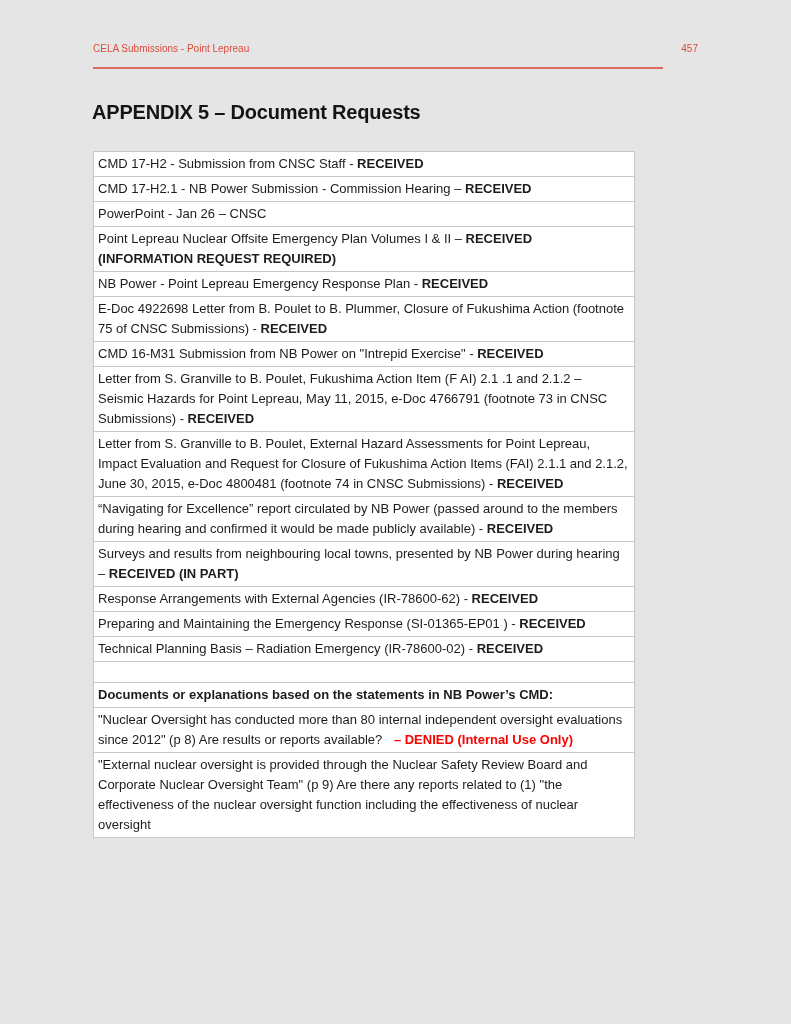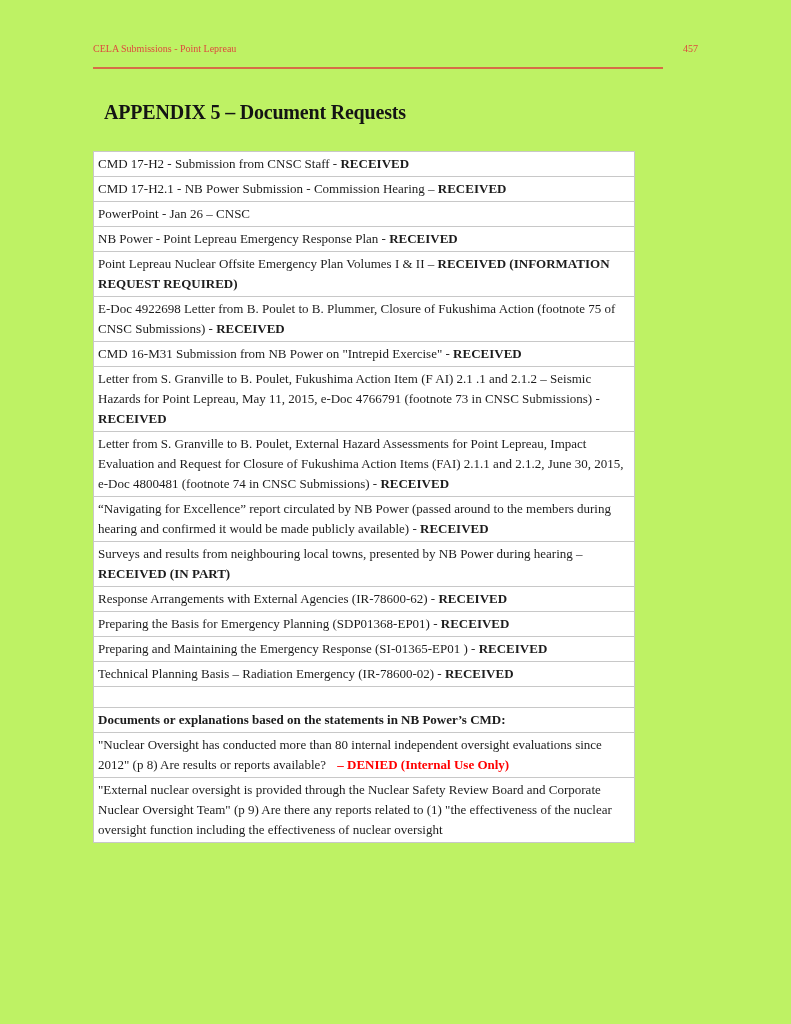--- a/index.html
+++ b/index.html
@@ -8,23 +8,22 @@
     --border-color: #c8c8c8;
     --text-color: #1c1c1c;
   }
   * { box-sizing: border-box; }
   html, body { margin: 0; padding: 0; background: #fff; }
   body { font-family: "Liberation Sans", sans-serif; }
   .page {
     position: relative;
     width: 791px;
     height: 1024px;
-    background: #bef264;
+    background: #e5e5e5;
     overflow: hidden;
-    font-family: Liberation Serif, serif;
   }
   .page-header {
     position: absolute;
     top: 43px;
     left: 93px;
     width: 605px;
     display: flex;
     justify-content: space-between;
     align-items: baseline;
     font-size: 10px;
@@ -35,21 +34,21 @@
     top: 67px;
     left: 93px;
     width: 570px;
     height: 1.5px;
     background: var(--accent-red);
     opacity: 0.8;
   }
   .doc-title {
     position: absolute;
     top: 101px;
-    left: 104px;
+    left: 92px;
     margin: 0;
     font-size: 20px;
     font-weight: 700;
     color: #141414;
     letter-spacing: -0.2px;
   }
   .doc-table {
     position: absolute;
     top: 151px;
     left: 93px;
@@ -81,30 +80,29 @@
   </div>
 
   <div class="header-rule"></div>
 
   <h1 class="doc-title">APPENDIX 5 – Document Requests</h1>
 
   <div class="doc-table" id="doc-table">
       <div class="row"><span class="seg-n">CMD 17-H2 - Submission from CNSC Staff - </span><span class="seg-b">RECEIVED</span></div>
       <div class="row"><span class="seg-n">CMD 17-H2.1 - NB Power Submission - Commission Hearing – </span><span class="seg-b">RECEIVED</span></div>
       <div class="row"><span class="seg-n">PowerPoint - Jan 26 – CNSC</span></div>
+      <div class="row"><span class="seg-n">Point Lepreau Nuclear Offsite Emergency Plan Volumes I &amp; II – </span><span class="seg-b">RECEIVED (INFORMATION REQUEST REQUIRED)</span></div>
       <div class="row"><span class="seg-n">NB Power - Point Lepreau Emergency Response Plan - </span><span class="seg-b">RECEIVED</span></div>
-      <div class="row"><span class="seg-n">Point Lepreau Nuclear Offsite Emergency Plan Volumes I &amp; II – </span><span class="seg-b">RECEIVED (INFORMATION REQUEST REQUIRED)</span></div>
       <div class="row"><span class="seg-n">E-Doc 4922698 Letter from B. Poulet to B. Plummer, Closure of Fukushima Action (footnote 75 of CNSC Submissions) - </span><span class="seg-b">RECEIVED</span></div>
       <div class="row"><span class="seg-n">CMD 16-M31 Submission from NB Power on "Intrepid Exercise" - </span><span class="seg-b">RECEIVED</span></div>
       <div class="row"><span class="seg-n">Letter from S. Granville to B. Poulet, Fukushima Action Item (F AI) 2.1 .1 and 2.1.2 – Seismic Hazards for Point Lepreau, May 11, 2015, e-Doc 4766791 (footnote 73 in CNSC Submissions) - </span><span class="seg-b">RECEIVED</span></div>
       <div class="row"><span class="seg-n">Letter from S. Granville to B. Poulet, External Hazard Assessments for Point Lepreau, Impact Evaluation and Request for Closure of Fukushima Action Items (FAI) 2.1.1 and 2.1.2, June 30, 2015, e-Doc 4800481 (footnote 74 in CNSC Submissions) - </span><span class="seg-b">RECEIVED</span></div>
       <div class="row"><span class="seg-n">“Navigating for Excellence” report circulated by NB Power (passed around to the members during hearing and confirmed it would be made publicly available) - </span><span class="seg-b">RECEIVED</span></div>
       <div class="row"><span class="seg-n">Surveys and results from neighbouring local towns, presented by NB Power during hearing – </span><span class="seg-b">RECEIVED (IN PART)</span></div>
       <div class="row"><span class="seg-n">Response Arrangements with External Agencies (IR-78600-62) - </span><span class="seg-b">RECEIVED</span></div>
-      <div class="row"><span class="seg-n">Preparing the Basis for Emergency Planning (SDP01368-EP01) - </span><span class="seg-b">RECEIVED</span></div>
       <div class="row"><span class="seg-n">Preparing and Maintaining the Emergency Response (SI-01365-EP01 ) - </span><span class="seg-b">RECEIVED</span></div>
       <div class="row"><span class="seg-n">Technical Planning Basis – Radiation Emergency (IR-78600-02) - </span><span class="seg-b">RECEIVED</span></div>
       <div class="row"></div>
       <div class="row"><span class="seg-b">Documents or explanations based on the statements in NB Power’s CMD:</span></div>
       <div class="row"><span class="seg-n">"Nuclear Oversight has conducted more than 80 internal independent oversight evaluations since 2012" (p 8) Are results or reports available? </span><span class="seg-rb">– DENIED (Internal Use Only)</span></div>
       <div class="row"><span class="seg-n">"External nuclear oversight is provided through the Nuclear Safety Review Board and Corporate Nuclear Oversight Team" (p 9) Are there any reports related to (1) "the effectiveness of the nuclear oversight function including the effectiveness of nuclear oversight</span></div>
     </div>
 
 </div>
 

